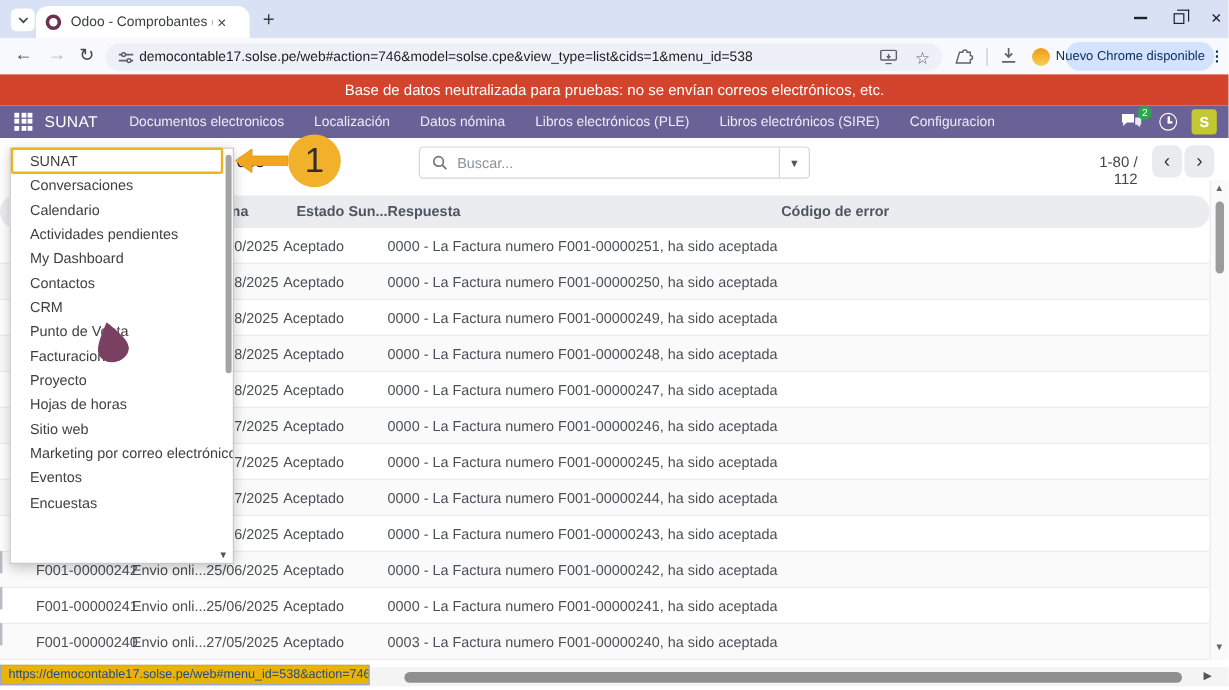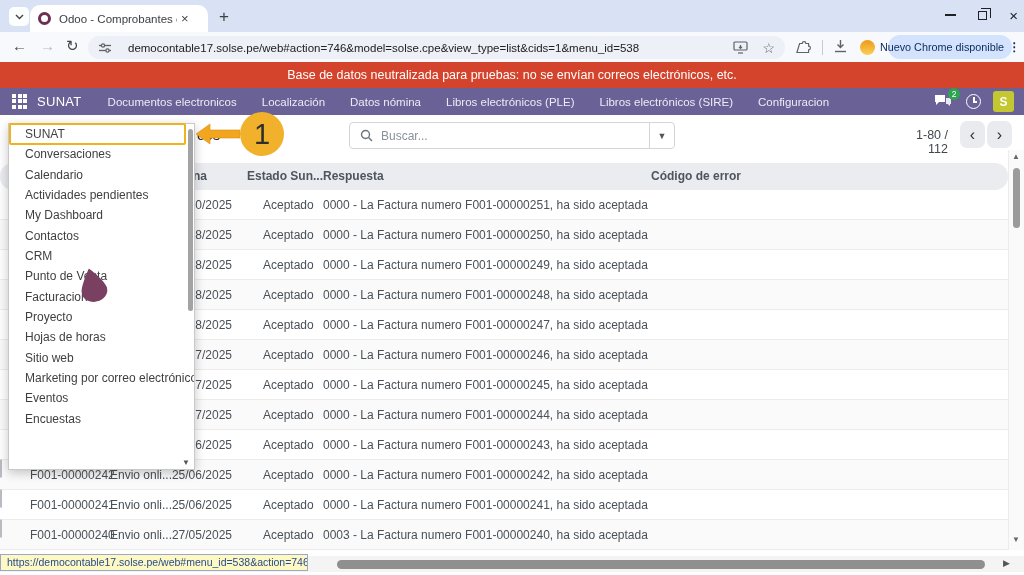--- a/index.html
+++ b/index.html
@@ -22,21 +22,21 @@
   .win-min { width:11px; height:1.5px; background:#202124; }
   .win-max { width:9px; height:9px; border:1.3px solid #202124; position:relative; background:#d9e2f5; }
   .win-max::before { content:""; position:absolute; left:2px; top:-4px; width:9px; height:9px;
     border:1.3px solid #202124; border-bottom:none; border-left:none; }
   .win-close { font-size:15px; color:#202124; line-height:1; }
 
   .toolbar { position:absolute; left:0; top:32px; width:1024px; height:30px; background:#f8f9fc; }
   .navbtn { position:absolute; top:5px; font-size:15px; color:#454746; }
   .omnibox { position:absolute; left:88px; top:4px; width:697px; height:23px; background:#edf0f6;
     border-radius:12px; display:flex; align-items:center; padding:0 10px; }
-  .url-text { font-size:11.5px; color:#202124; white-space:nowrap; margin-left:16px; flex:1; overflow:hidden; }
+  .url-text { font-size:11.5px; color:#202124; white-space:nowrap; margin-left:4px; flex:1; overflow:hidden; }
   .omni-ic { color:#5f6368; flex:0 0 auto; }
   .sep { position:absolute; left:822px; top:8px; width:1px; height:15px; background:#c6cbd3; }
   .profile-dot { position:absolute; left:860px; top:8px; width:15px; height:15px; border-radius:50%;
     background:linear-gradient(#f09819,#f7d154); }
   .update-pill { position:absolute; left:888px; top:3px; width:124px; height:24px; background:#d3e3fd;
     border-radius:12px; display:flex; align-items:center; justify-content:center; gap:4px; }
   .update-pill span.lbl { font-size:10.8px; color:#0a2a5c; white-space:nowrap;text-align:center; }
   .kebab { font-size:12px; color:#0a2a5c; font-weight:bold; }
 
   
@@ -77,31 +77,31 @@
   
   .thead { position:absolute; left:0; top:163px; width:1008px; height:27px; background:#eaecf0;border-radius:13px; }
   .thead span { position:absolute; top:6px; font-size:12px; font-weight:bold; color:#4d5560; white-space:nowrap; }
   .th-date { left:193px; } .th-estado { left:247px; } .th-resp { left:323px; } .th-code { left:651px; }
   .rows { position:absolute; left:0; top:190px; width:1008px; height:366px; overflow:hidden; }
   .row { position:relative; height:30px; border-bottom:1px solid #ececec; background:#fff; }
   .row:nth-child(even) { background:#fafafa; }
   .cell { position:absolute; top:8px; font-size:12px; color:#495057; white-space:nowrap; }
   .c-check { left:18px; top:8px; width:13px; height:13px; border:1.5px solid #b8bcc2; border-radius:3px; background:#fff; }
   .c-number { left:30px; } .c-envio { left:110px; } .c-date { left:150px; width:82px; text-align:right; }
-  .c-estado { left:263px; } .c-resp { left:323px; } .c-code { left:651px; }
+  .c-estado { left:236px; } .c-resp { left:323px; } .c-code { left:651px; }
 
   
   .vscroll { position:absolute; left:1008px; top:150px; width:16px; height:400px; background:#fafafa;
     border-left:1px solid #ececec; }
   .vthumb { position:absolute; left:4px; top:18px; width:7px; height:60px; background:#9b9b9b; border-radius:4px; }
   .varrow { position:absolute; left:3px; font-size:8px; color:#666; }
   .hscroll { position:absolute; left:0; top:556px; width:1024px; height:16px; background:#f4f4f4; }
   .hthumb { position:absolute; left:337px; top:3.5px; width:648px; height:9px; background:#8f8f8f; border-radius:5px; }
   .harrow { position:absolute; left:1003px; top:2px; font-size:9px; color:#555; }
-  .status-tip { position:absolute; left:0; top:554px; width:308px; height:17px; background:#fef9c3;
+  .status-tip { position:absolute; left:0; top:554px; width:308px; height:17px; background:#eab308;
     border:1px solid #9aa7c7; color:#274a8f; font-size:10.5px; line-height:15px; padding-left:6px;
     white-space:nowrap; overflow:hidden; z-index:40; }
 
   
   .menu { position:absolute; left:8px; top:123px; width:187px; height:347px; background:#fff;
     border:1px solid #c9c9c9; box-shadow:0 3px 10px rgba(0,0,0,.22); z-index:50; overflow:hidden; }
   .menu-item { height:20.35px; line-height:20.35px; padding-left:16px; font-size:12px; color:#3f3f3f; white-space:nowrap; }
   .menu-thumb { position:absolute; right:1px; top:5px; width:5px; height:182px; background:#a3a3a3; border-radius:3px; }
   .menu-down { position:absolute; right:4px; bottom:2px; font-size:8px; color:#555; }
 

